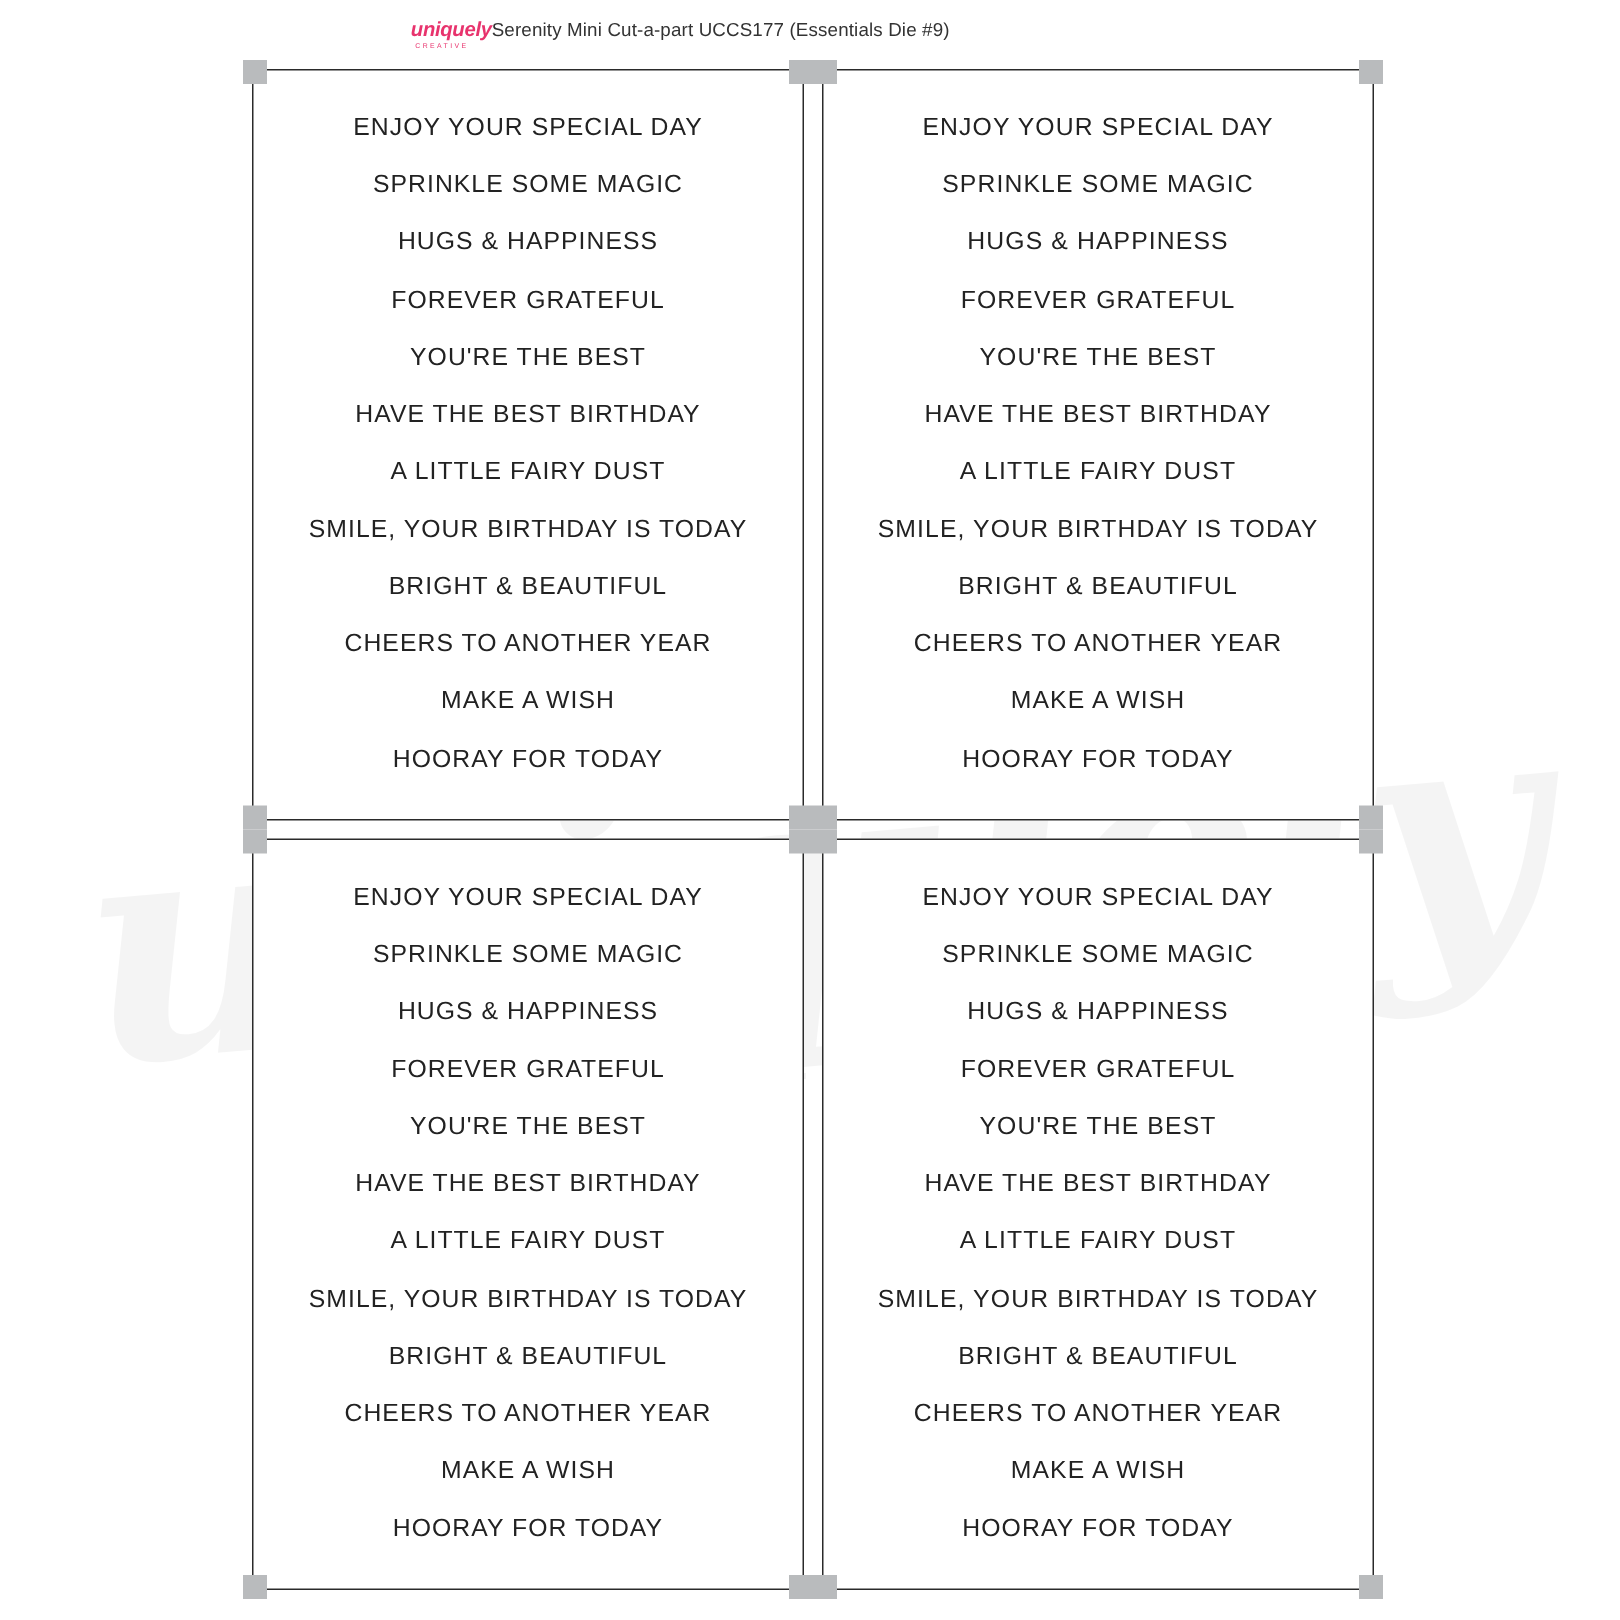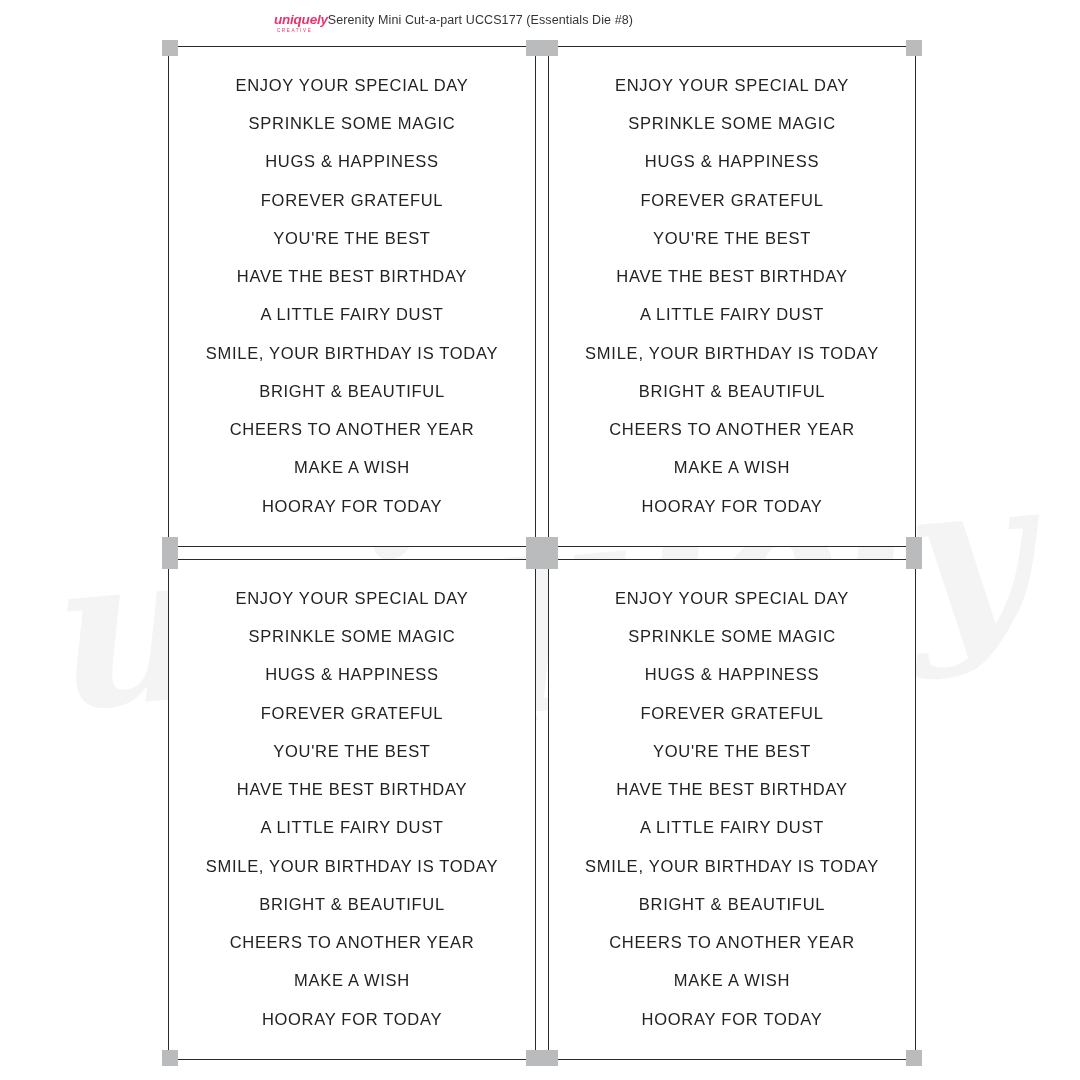--- a/index.html
+++ b/index.html
@@ -142,21 +142,21 @@
     line-height: 1;
   }
   .card.c1 .line, .card.c3 .line { letter-spacing: 0.75px; }
 </style>
 </head>
 <body>
 
 <div id="page">
 
   <div class="header">
-    <span class="brand-logo"><span>uniquely</span><span class="brand-sub">CREATIVE</span></span><span class="header-title">Serenity Mini Cut-a-part UCCS177 (Essentials Die #8)</span>
+    <span class="brand-logo"><span>uniquely</span><span class="brand-sub">CREATIVE</span></span><span class="header-title">Serenity Mini Cut-a-part UCCS177 (Essentials Die #9)</span>
   </div>
 
   <div class="watermark">
     <div class="wm-script">uniquely</div>
     <div class="wm-sub">creative</div>
   </div>
 
   <div class="grid">
 
     <div class="card c0">

